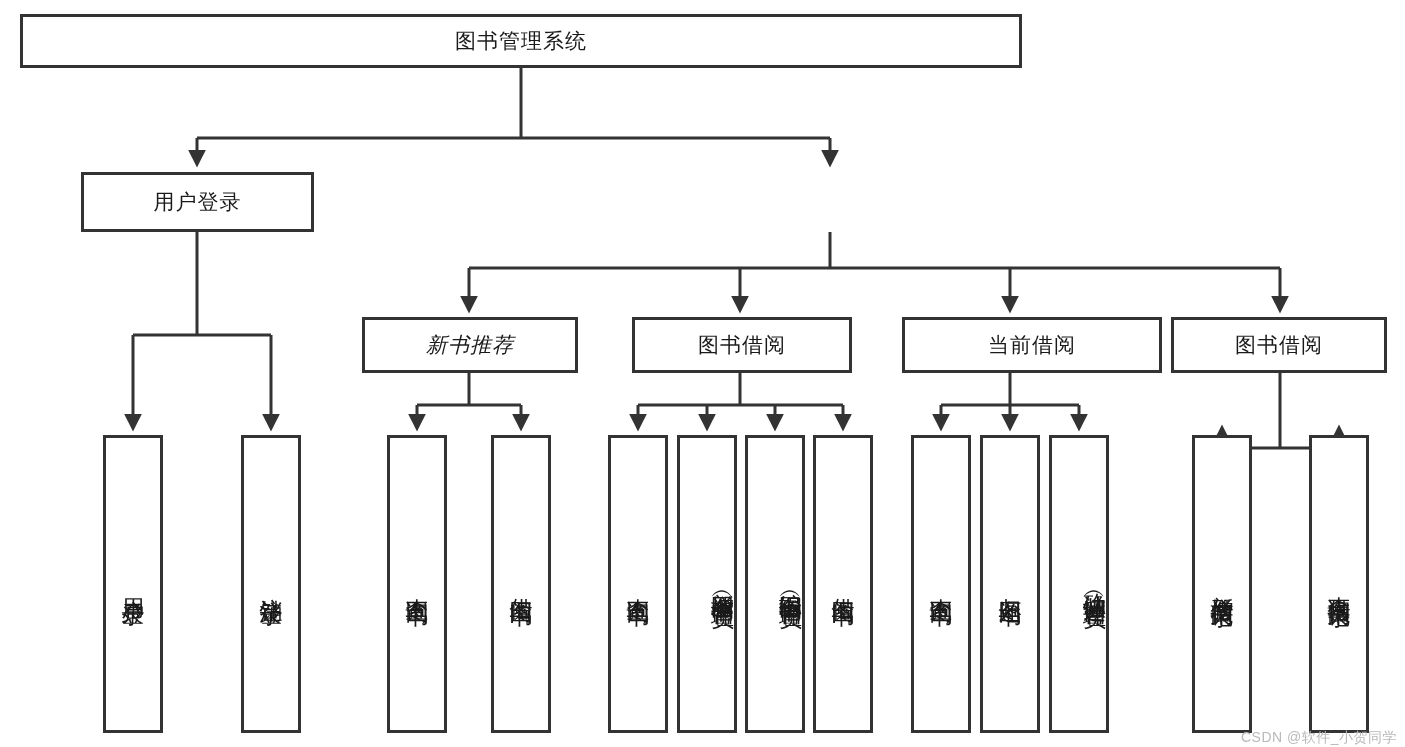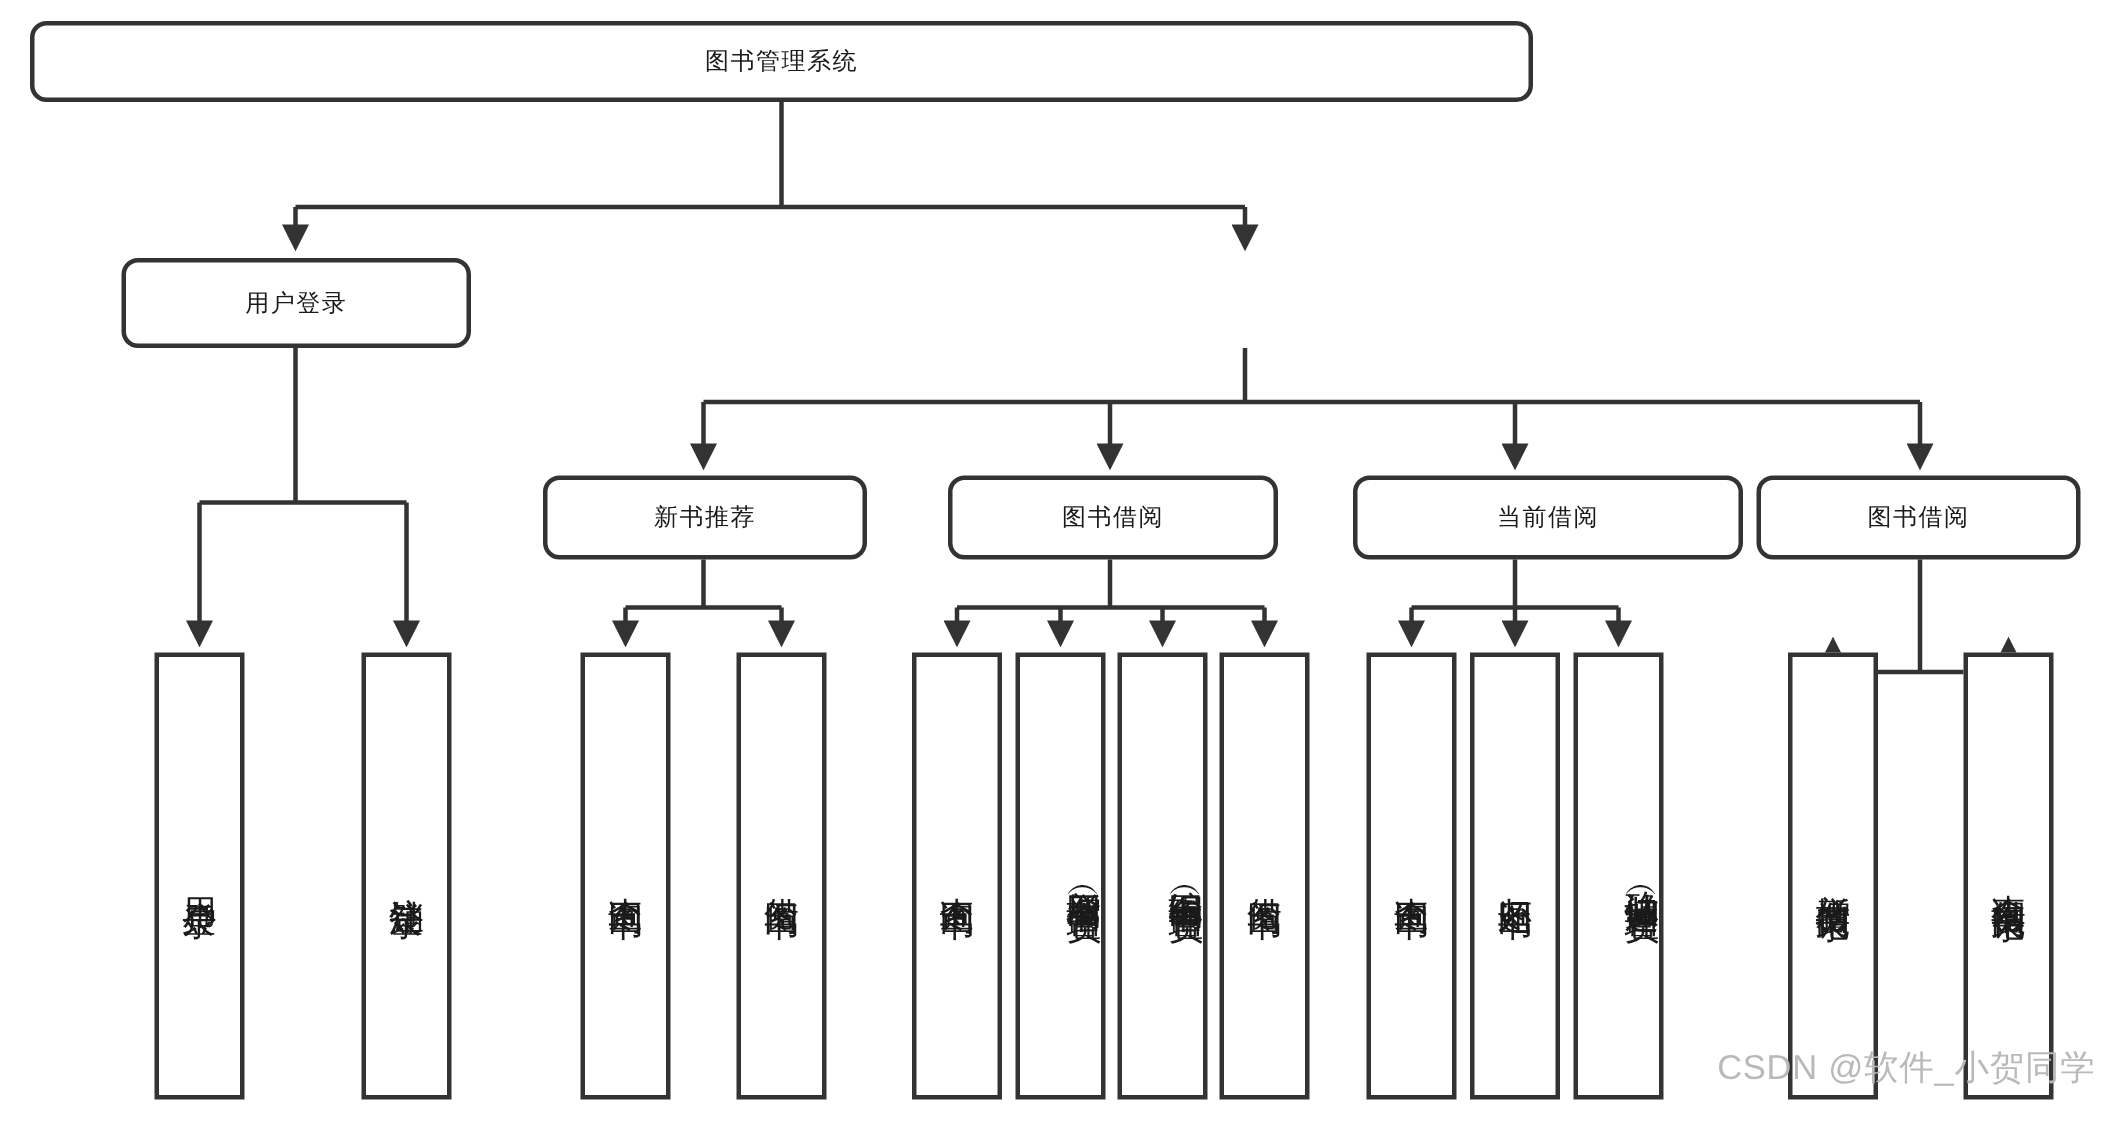--- a/index.html
+++ b/index.html
@@ -29,40 +29,39 @@
     box-sizing: border-box;
     border: 3px solid #333333;
     background: #ffffff;
     display: flex;
     align-items: center;
     justify-content: center;
     color: #1a1a1a;
     z-index: 2;
   }
   .node.h {
-    font-size: 16px;
+    font-size: 21px;
     letter-spacing: 1px;
-    border-radius: 11px;
   }
   .node.v {
     writing-mode: vertical-rl;
     text-orientation: upright;
     font-size: 23px;
     letter-spacing: 2px;
     line-height: 1;
     padding: 6px 0;
   }
   .node.v.top {
     align-items: flex-start;
   }
   .watermark {
     position: absolute;
     right: 8px;
-    bottom: 20px;
-    font-size: 23px;
+    bottom: 0;
+    font-size: 14px;
     color: #b9b9b9;
     letter-spacing: 0.5px;
     z-index: 3;
     white-space: nowrap;
   }
 </style>
 </head>
 <body>
 
 <div id="canvas">
@@ -114,21 +113,21 @@
       <path d="M 1222 448 L 1339 448"></path>
       <path d="M 1222 448 L 1222 428" marker-end="url(#arrow)"></path>
       <path d="M 1339 448 L 1339 428" marker-end="url(#arrow)"></path>
     </g>
   </svg>
 
   <div class="node h" style="left:20px; top:14px; width:1002px; height:54px;">图书管理系统</div>
 
   <div class="node h" style="left:81px; top:172px; width:233px; height:60px;">用户登录</div>
 
-  <div class="node h" style="left:362px; top:317px; width:216px; height:56px;">新书推荐</div>
+  <div class="node h" style="left:362px; top:317px; width:216px; height:56px;font-style:italic;">新书推荐</div>
   <div class="node h" style="left:632px; top:317px; width:220px; height:56px;">图书借阅</div>
   <div class="node h" style="left:902px; top:317px; width:260px; height:56px;">当前借阅</div>
   <div class="node h" style="left:1171px; top:317px; width:216px; height:56px;">图书借阅</div>
 
   <div class="node v" style="left:103px; top:435px; width:60px; height:298px;">用户登录</div>
   <div class="node v" style="left:241px; top:435px; width:60px; height:298px;">注销登录</div>
 
   <div class="node v" style="left:387px; top:435px; width:60px; height:298px;">查询图书</div>
   <div class="node v" style="left:491px; top:435px; width:60px; height:298px;">借阅图书</div>
 

